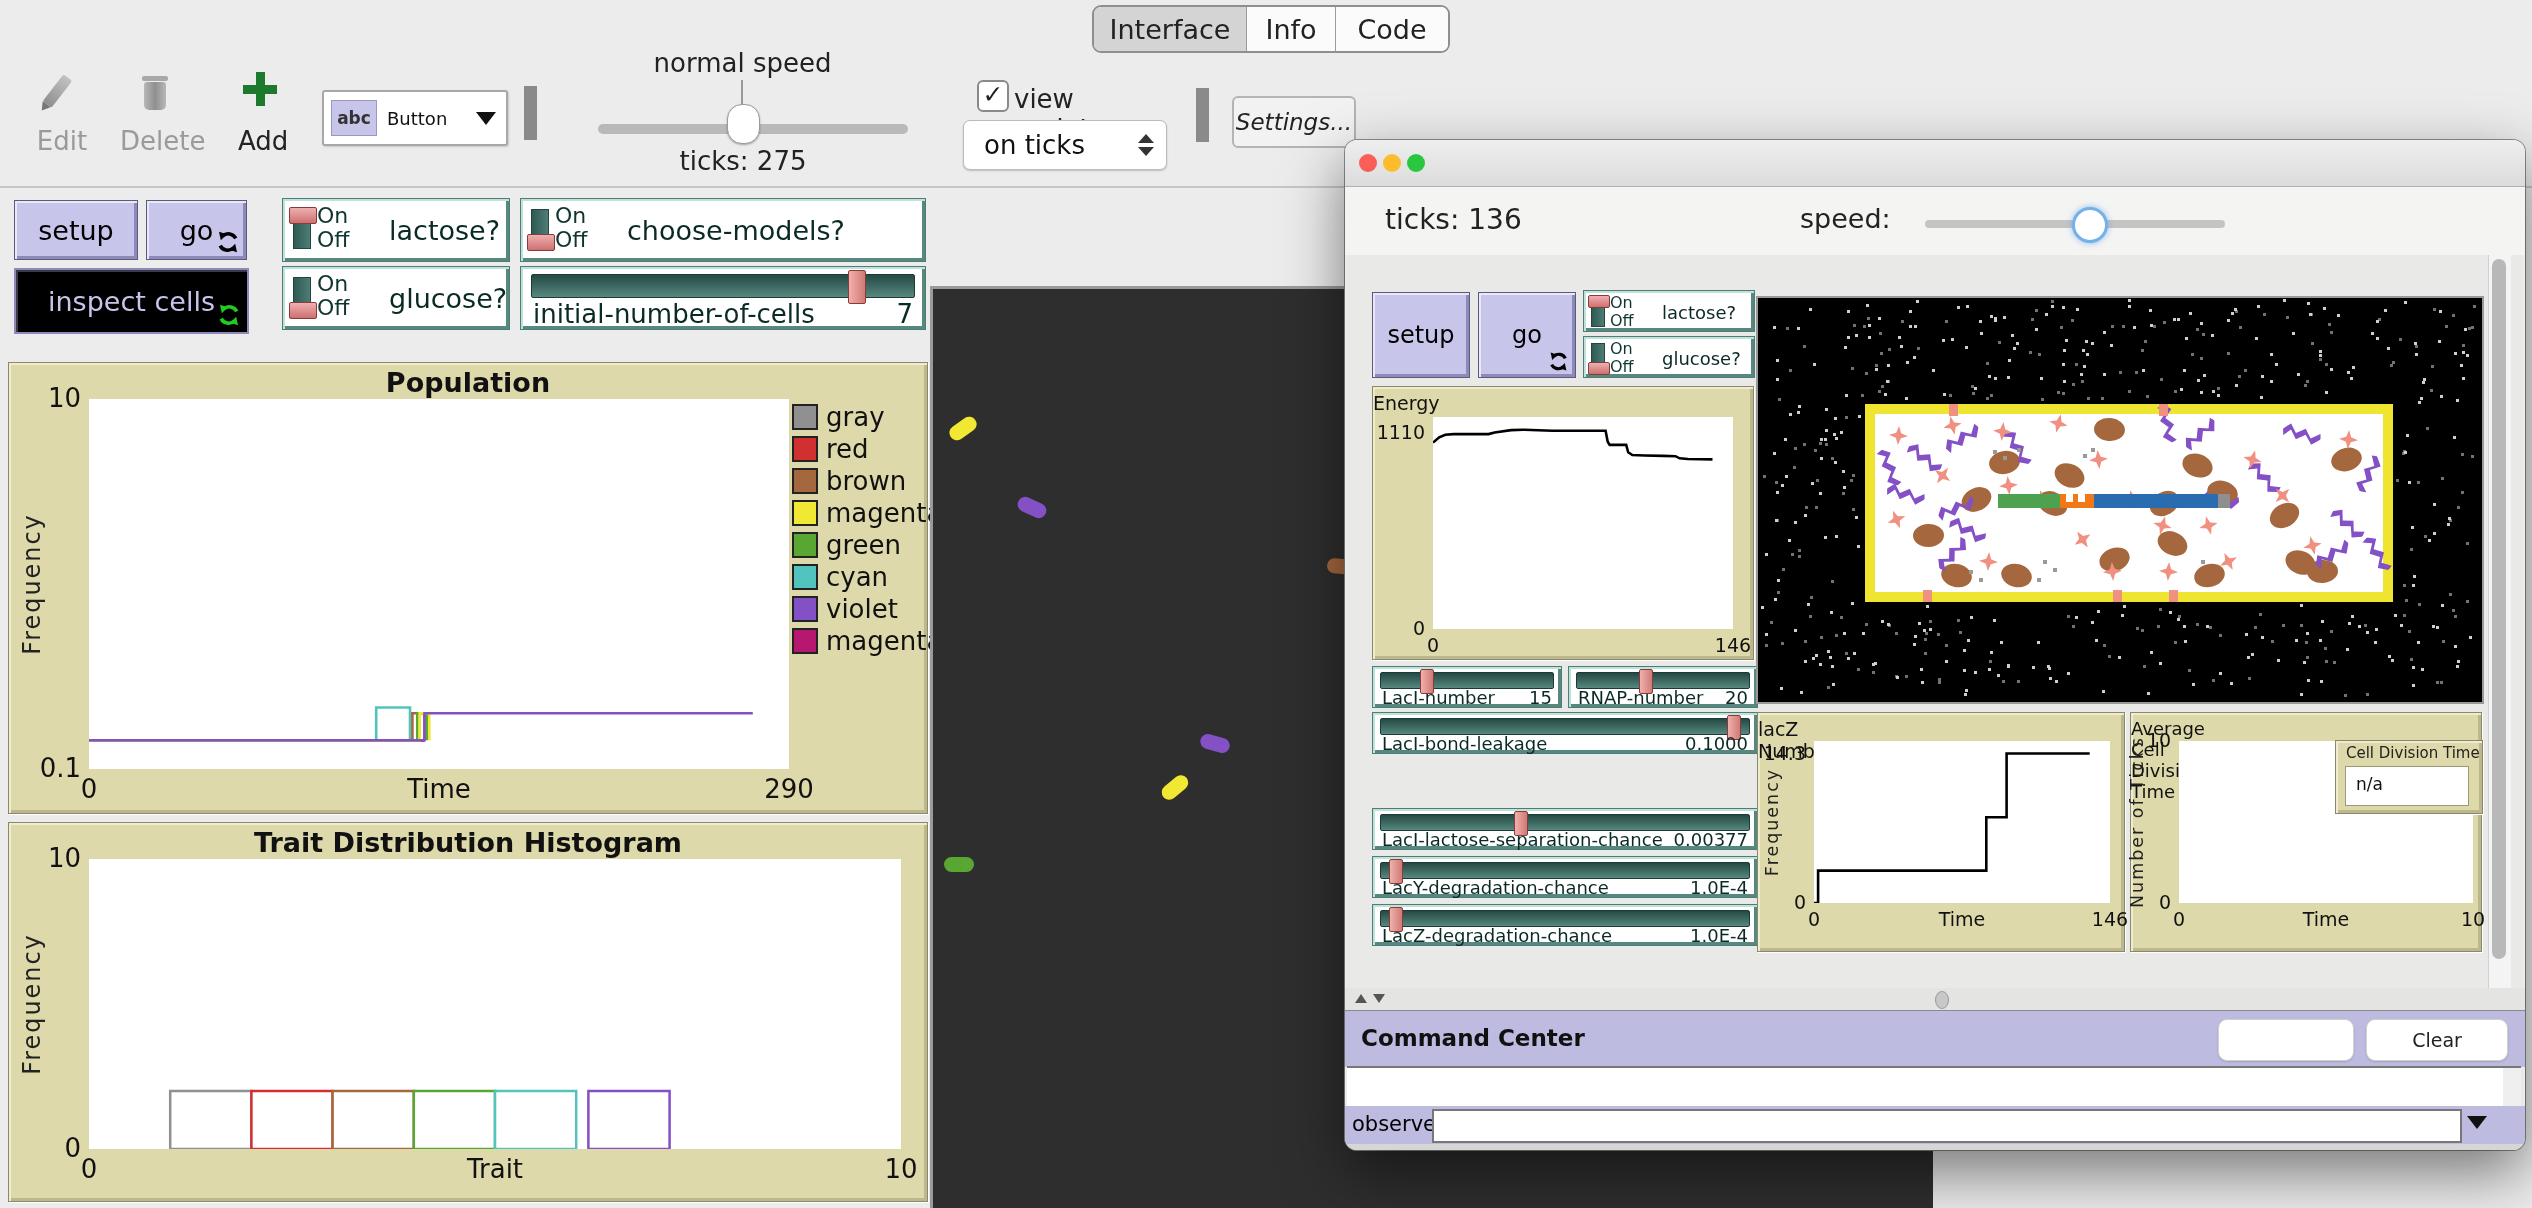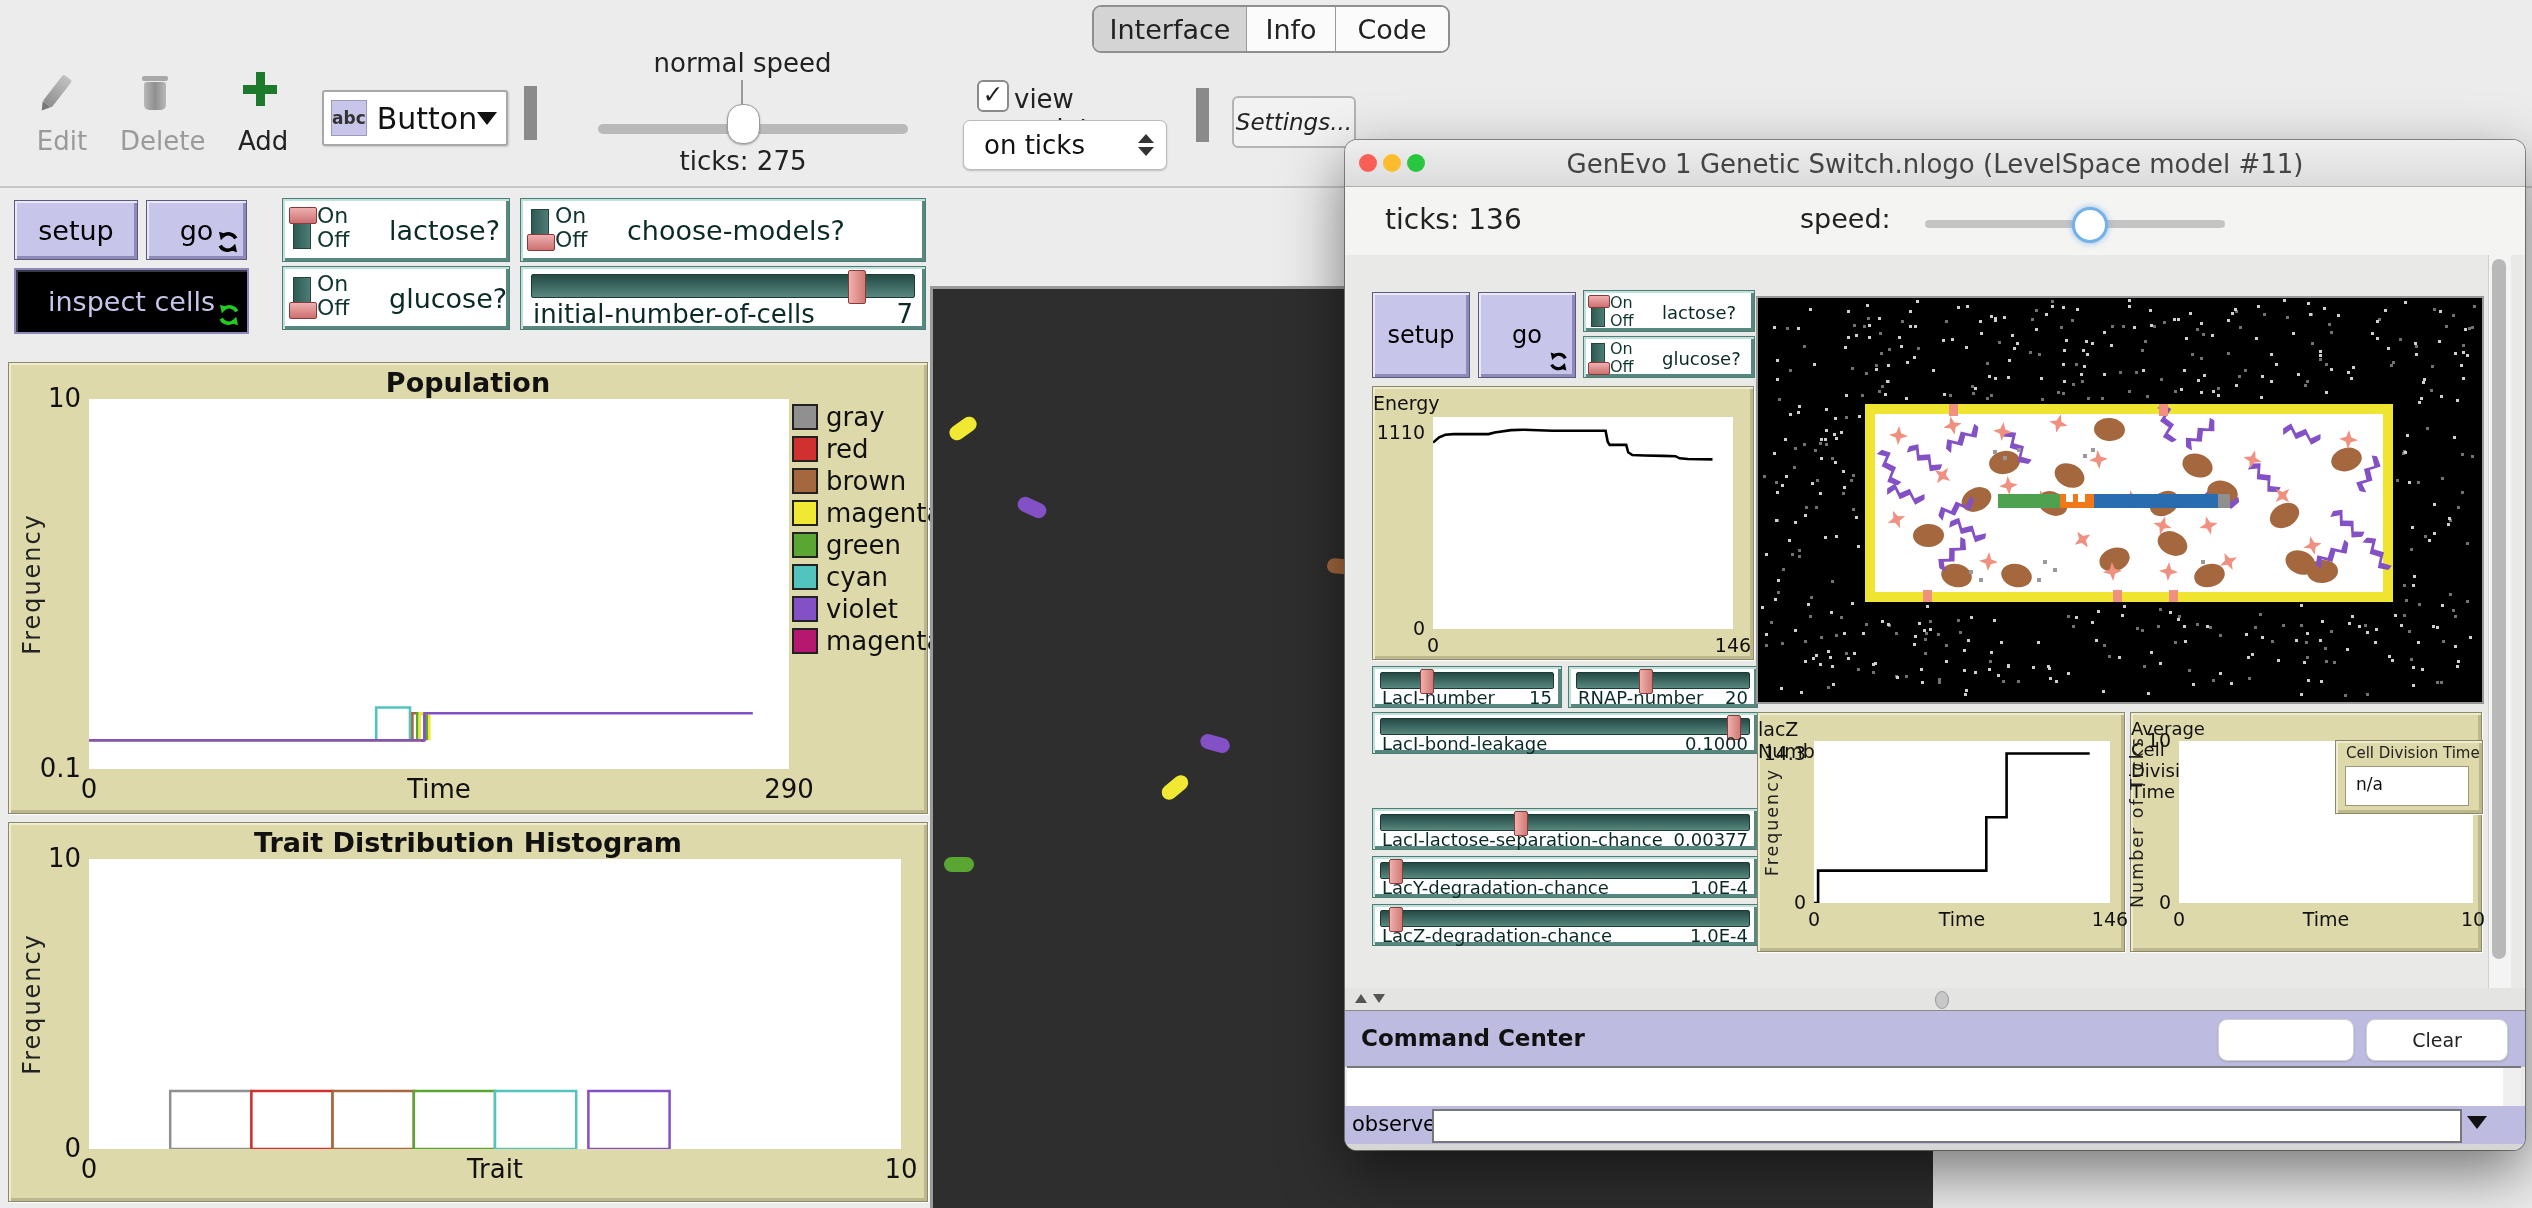--- a/index.html
+++ b/index.html
@@ -133,21 +133,21 @@
   <div class="pencil" style="left:52px;top:74px;"></div>
   <div class="tb-label" style="left:28px;top:126px;width:68px;">Edit</div>
   <div class="trash-lid" style="left:142px;top:76px;"></div>
   <div class="trash-body" style="left:144px;top:82px;"></div>
   <div class="tb-label" style="left:120px;top:126px;width:70px;">Delete</div>
   <div class="plus" style="left:243px;top:72px;"></div>
   <div class="tb-label on" style="left:238px;top:126px;width:44px;">Add</div>
 
   <div class="abs chooser">
     <span class="abc-chip">abc</span>
-    <span style="font-size:30px;">Button</span>
+    <span style="font-size:18px;">Button</span>
     <span class="tri-down" style="margin-left:auto;margin-right:10px;"></span>
   </div>
   <div class="abs vsep" style="left:524px;top:86px;width:13px;height:54px;"></div>
 
   <div class="tb-label on" style="left:640px;top:48px;width:205px;">normal speed</div>
   <div class="abs" style="left:741px;top:80px;width:2px;height:28px;background:#9a9a9a;"></div>
   <div class="abs sp-track"></div>
   <div class="abs sp-thumb"></div>
   <div class="tb-label on" style="left:660px;top:146px;width:166px;">ticks: 275</div>
 
@@ -306,21 +306,20 @@
     <div class="cellpill" style="left: 267px; top: 447px; background: rgb(131, 80, 198); transform: rotate(15deg);"></div>
     <div class="cellpill" style="left: 227px; top: 491px; background: rgb(240, 232, 50); transform: rotate(-40deg);"></div>
     <div class="cellpill" style="left: 11px; top: 568px; background: rgb(90, 166, 51); transform: rotate(0deg);"></div>
   </div>
 
 <div class="abs macwin">
   <div class="titlebar">
     <div class="light" style="left:14px;background:#f95f57;"></div>
     <div class="light" style="left:38px;background:#fdbc2e;"></div>
     <div class="light" style="left:62px;background:#29c73f;"></div>
-    <div class="wtitle">GenEvo 1 Genetic Switch.nlogo (LevelSpace model #11)</div>
   </div>
   <div class="speedrow">
     <div class="abs" style="left:40px;top:16px;font-size:28px;color:#222;">ticks: 136</div>
     <div class="abs" style="left:455px;top:16px;font-size:27px;color:#222;">speed:</div>
     <div class="ospt"></div>
     <div class="ospthumb"></div>
   </div>
 
   <div class="ocontent">
 

